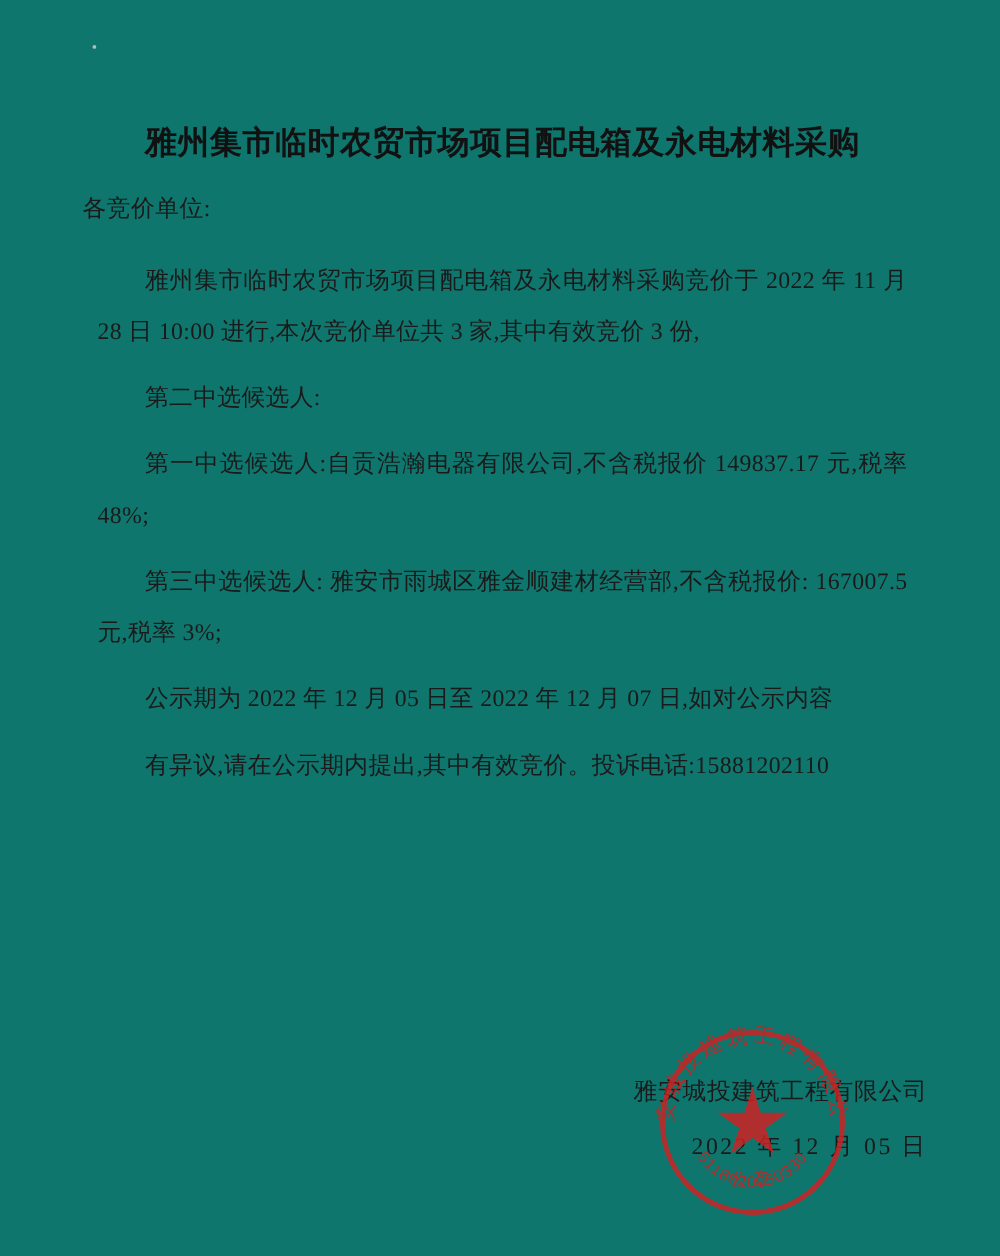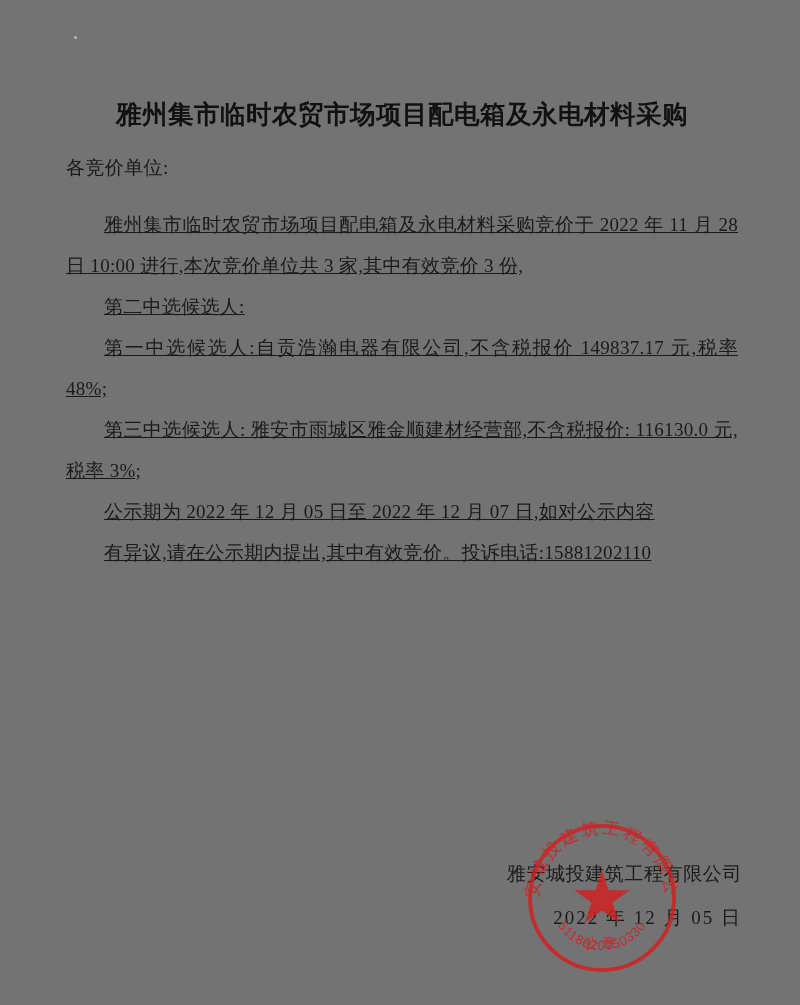--- a/index.html
+++ b/index.html
@@ -11,21 +11,21 @@
     width: 800px;
     height: 1005px;
     position: relative;
     font-family: "Liberation Serif", "DejaVu Serif", serif;
     color: #1a1a1a;
     overflow: hidden;
   }
   .page {
     position: absolute;
     inset: 0;
-    background: #737373;
+    background: #0f766e;
   }
   
   .speck {
     position: absolute;
     left: 74px;
     top: 36px;
     width: 3px;
     height: 3px;
     background: #b9b9b9;
     border-radius: 50%;
@@ -51,25 +51,24 @@
   }
   .salutation {
     font-size: 19px;
     line-height: 36px;
     margin: 12px 0 18px 0;
     letter-spacing: 0.4px;
   }
   p.para {
     font-size: 19px;
     line-height: 41px;
-    margin: 0;
+    margin: 12px;
     text-indent: 2em;
     letter-spacing: 0.3px;
     text-align: justify;
-    text-decoration: underline;
   }
   .signature-block {
     position: absolute;
     right: 58px;
     top: 852px;
     width: 420px;
     text-align: right;
     font-size: 19px;
     line-height: 44px;
     letter-spacing: 0.6px;
@@ -109,21 +108,21 @@
 
     <h1 class="doc-title">
       <span>雅州集市临时农贸市场项目配电箱及永电材料采购</span>
     </h1>
 
     <div class="salutation">各竞价单位:</div>
 
     <p class="para">雅州集市临时农贸市场项目配电箱及永电材料采购竞价于 2022 年 11 月 28 日 10:00 进行,本次竞价单位共 3 家,其中有效竞价 3 份,</p>
     <p class="para">第二中选候选人:</p>
     <p class="para">第一中选候选人:自贡浩瀚电器有限公司,不含税报价 149837.17 元,税率 48%;</p>
-    <p class="para">第三中选候选人: 雅安市雨城区雅金顺建材经营部,不含税报价: 116130.0 元,税率 3%;</p>
+    <p class="para">第三中选候选人: 雅安市雨城区雅金顺建材经营部,不含税报价: 167007.5 元,税率 3%;</p>
     <p class="para">公示期为 2022 年 12 月 05 日至 2022 年 12 月 07 日,如对公示内容</p>
     <p class="para">有异议,请在公示期内提出,其中有效竞价。投诉电话:15881202110</p>
 
   </div>
 
   <div class="signature-block">
     <span class="sig-line">雅安城投建筑工程有限公司</span>
     <span class="sig-line sig-date">2022 年 12 月 05 日</span>
   </div>
 

